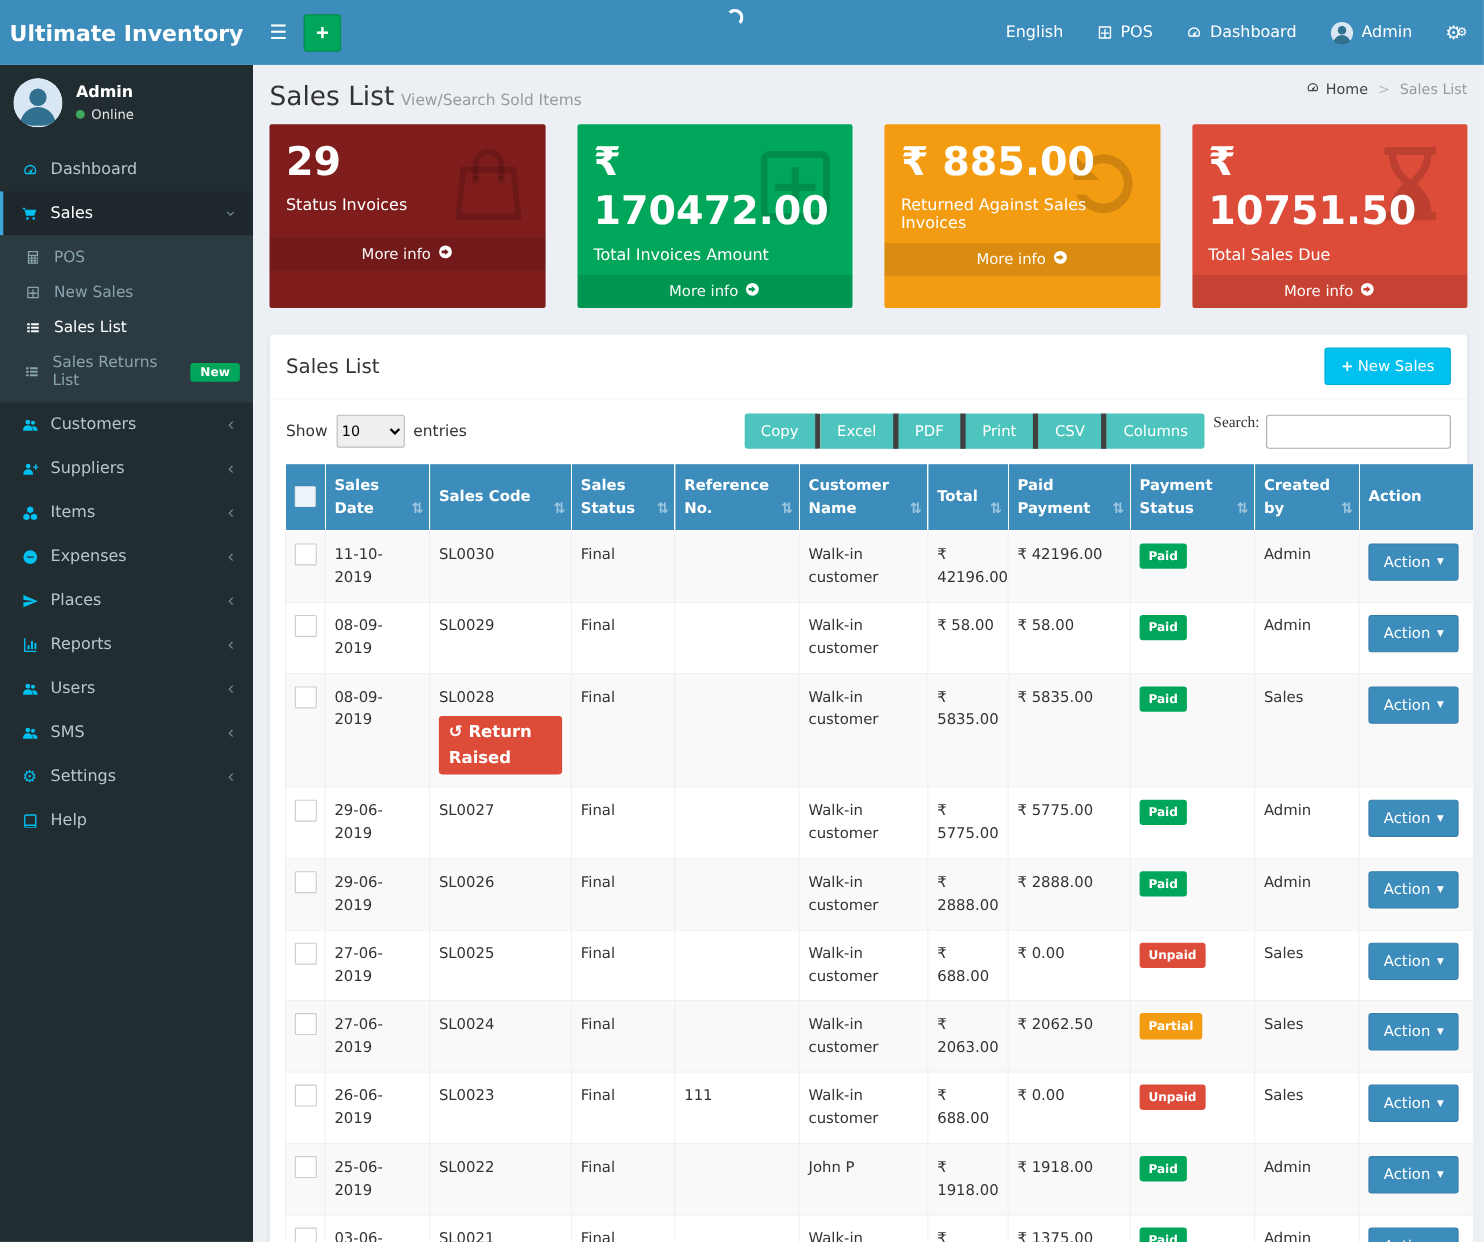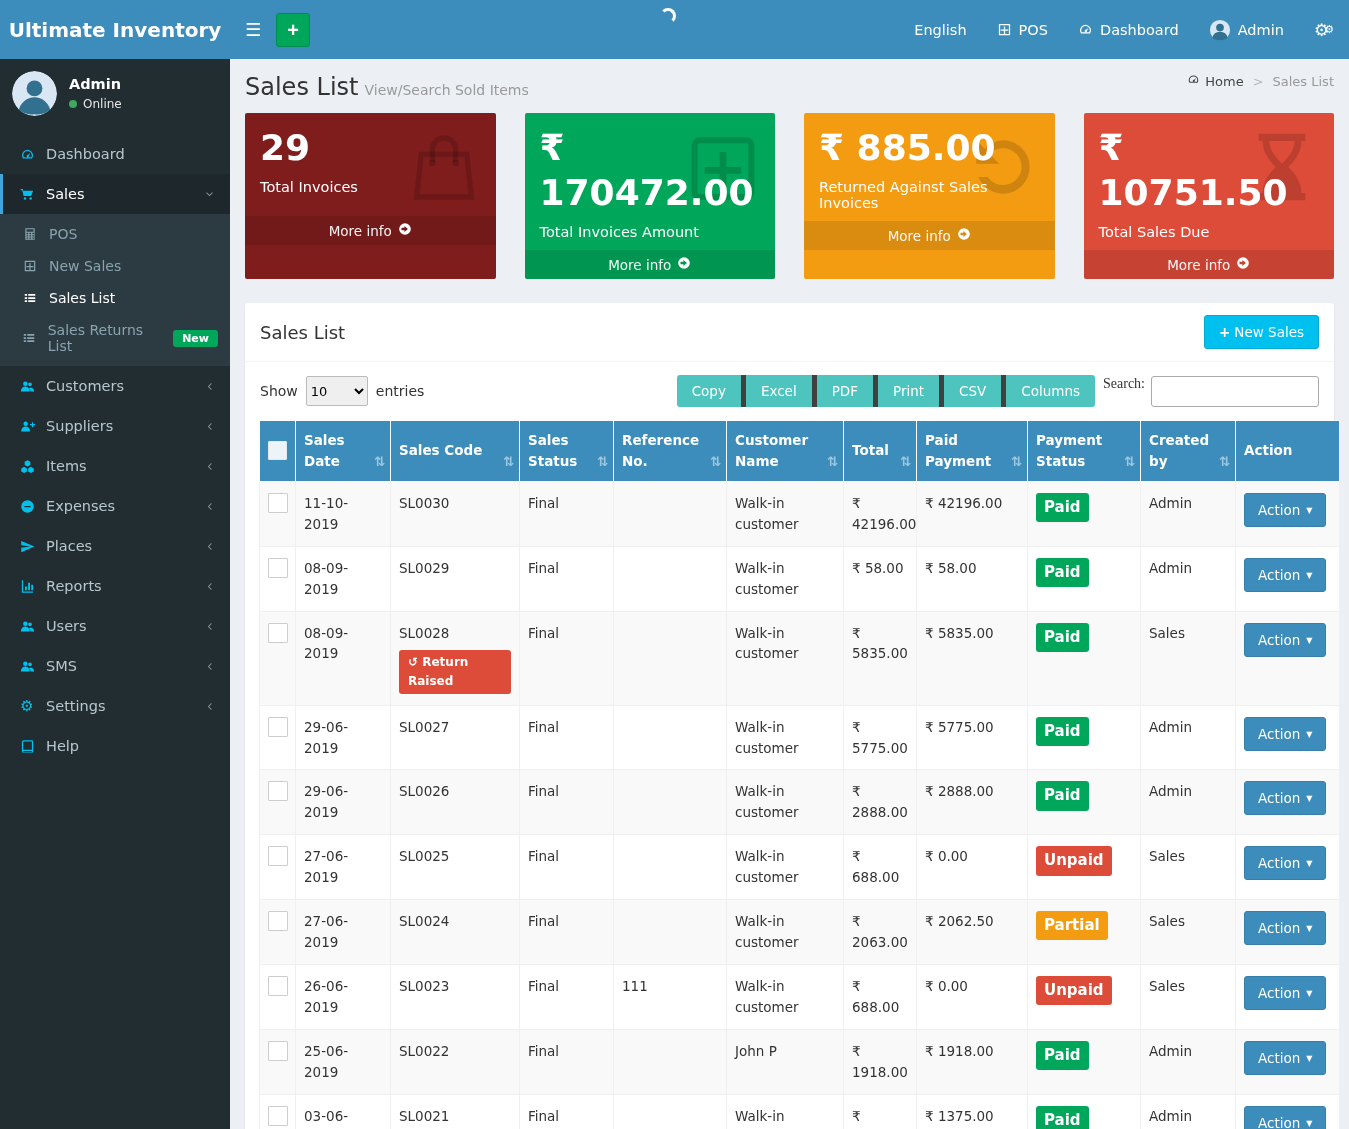--- a/index.html
+++ b/index.html
@@ -96,22 +96,22 @@
   table { width:100%; border-collapse:collapse; table-layout:fixed; }
   thead th { background:var(--primary,#3c8dbc); color:#fff; font-weight:bold; text-align:left;
              padding:9px 8px; border:1px solid rgba(255,255,255,0.35); vertical-align:middle;
              font-size:13.5px; line-height:1.55; position:relative; height:56px; }
   th .th-label { display:block; padding-right:16px; }
   th .sort { position:absolute; right:5px; bottom:9px; color:rgba(255,255,255,0.5); font-size:13px; cursor:pointer; }
   tbody td { padding:11px 8px; border:1px solid #f0f0f0; vertical-align:top; font-size:13.5px; line-height:1.55; height:57px; }
   tbody tr.odd { background:#f9f9f9; } tbody tr.even { background:#fff; }
   .cb { width:20px; height:20px; border:1px solid #cdcdcd; background:#fff; border-radius:1px; cursor:pointer; }
   .cb-h { width:19px; height:19px; border:1px solid #e8e8e8; background:rgba(255,255,255,0.9); border-radius:1px; cursor:pointer; }
-  .badge-status { display:inline-block; color:#fff; font-size:15px; font-weight:bold; padding:3px 8px; border-radius:3px; }
-  .badge-return { display:inline-block; background:var(--red,#dd4b39); color:#fff; font-size:12px; font-weight:bold;
+  .badge-status { display:inline-block; color:#fff; font-size:11px; font-weight:bold; padding:3px 8px; border-radius:3px; }
+  .badge-return { display:inline-block; background:var(--red,#dd4b39); color:#fff; font-size:15px; font-weight:bold;
                   padding:3px 9px; border-radius:3px; margin-top:7px; }
   .btn-action { background:var(--primary,#3c8dbc); border:1px solid var(--primary-dark,#367fa9); color:#fff;
                 padding:8px 13px; border-radius:3px; font-size:13.5px; cursor:pointer; font-family:inherit; }
   .caret { display:inline-block; margin-left:6px; font-size:8px; vertical-align:2px; }
 </style>
 </head>
 <body>
 
 <nav class="navbar">
   <div class="logo">Ultimate Inventory</div>
@@ -410,21 +410,21 @@
             <li class="crumb current">
               <span>Sales List</span>
             </li>
           </ol>
       </div>
 
       <div class="boxes" id="boxes">
           <div class="small-box" style="background:#7f1d1d">
             <div class="sb-inner">
               <div class="sb-value">29</div>
-              <div class="sb-label">Total Invoices</div>
+              <div class="sb-label">Status Invoices</div>
             </div>
             <div class="sb-icon"><svg viewBox="0 0 24 24" width="1em" height="1em" aria-hidden="true">
                 <path fill="none" stroke="currentColor" stroke-width="1.6" d="M5.2 8.2h13.6L20.2 21H3.8L5.2 8.2z"></path>
                 <path fill="none" stroke="currentColor" stroke-width="1.6" d="M8.5 10.5V6.8a3.5 3.5 0 0 1 7 0v3.7"></path>
                 <circle cx="8.5" cy="10.8" r="1" fill="currentColor"></circle>
                 <circle cx="15.5" cy="10.8" r="1" fill="currentColor"></circle>
               </svg></div>
             <a class="sb-footer">More info<span><svg viewBox="0 0 24 24" width="14" height="14">
                   <path fill="#fff" fill-rule="evenodd" d="M12 2a10 10 0 1 1 0 20 10 10 0 0 1 0-20zm-1 5v3H6v4h5v3l6-5-6-5z"></path>
                 </svg></span></a>

